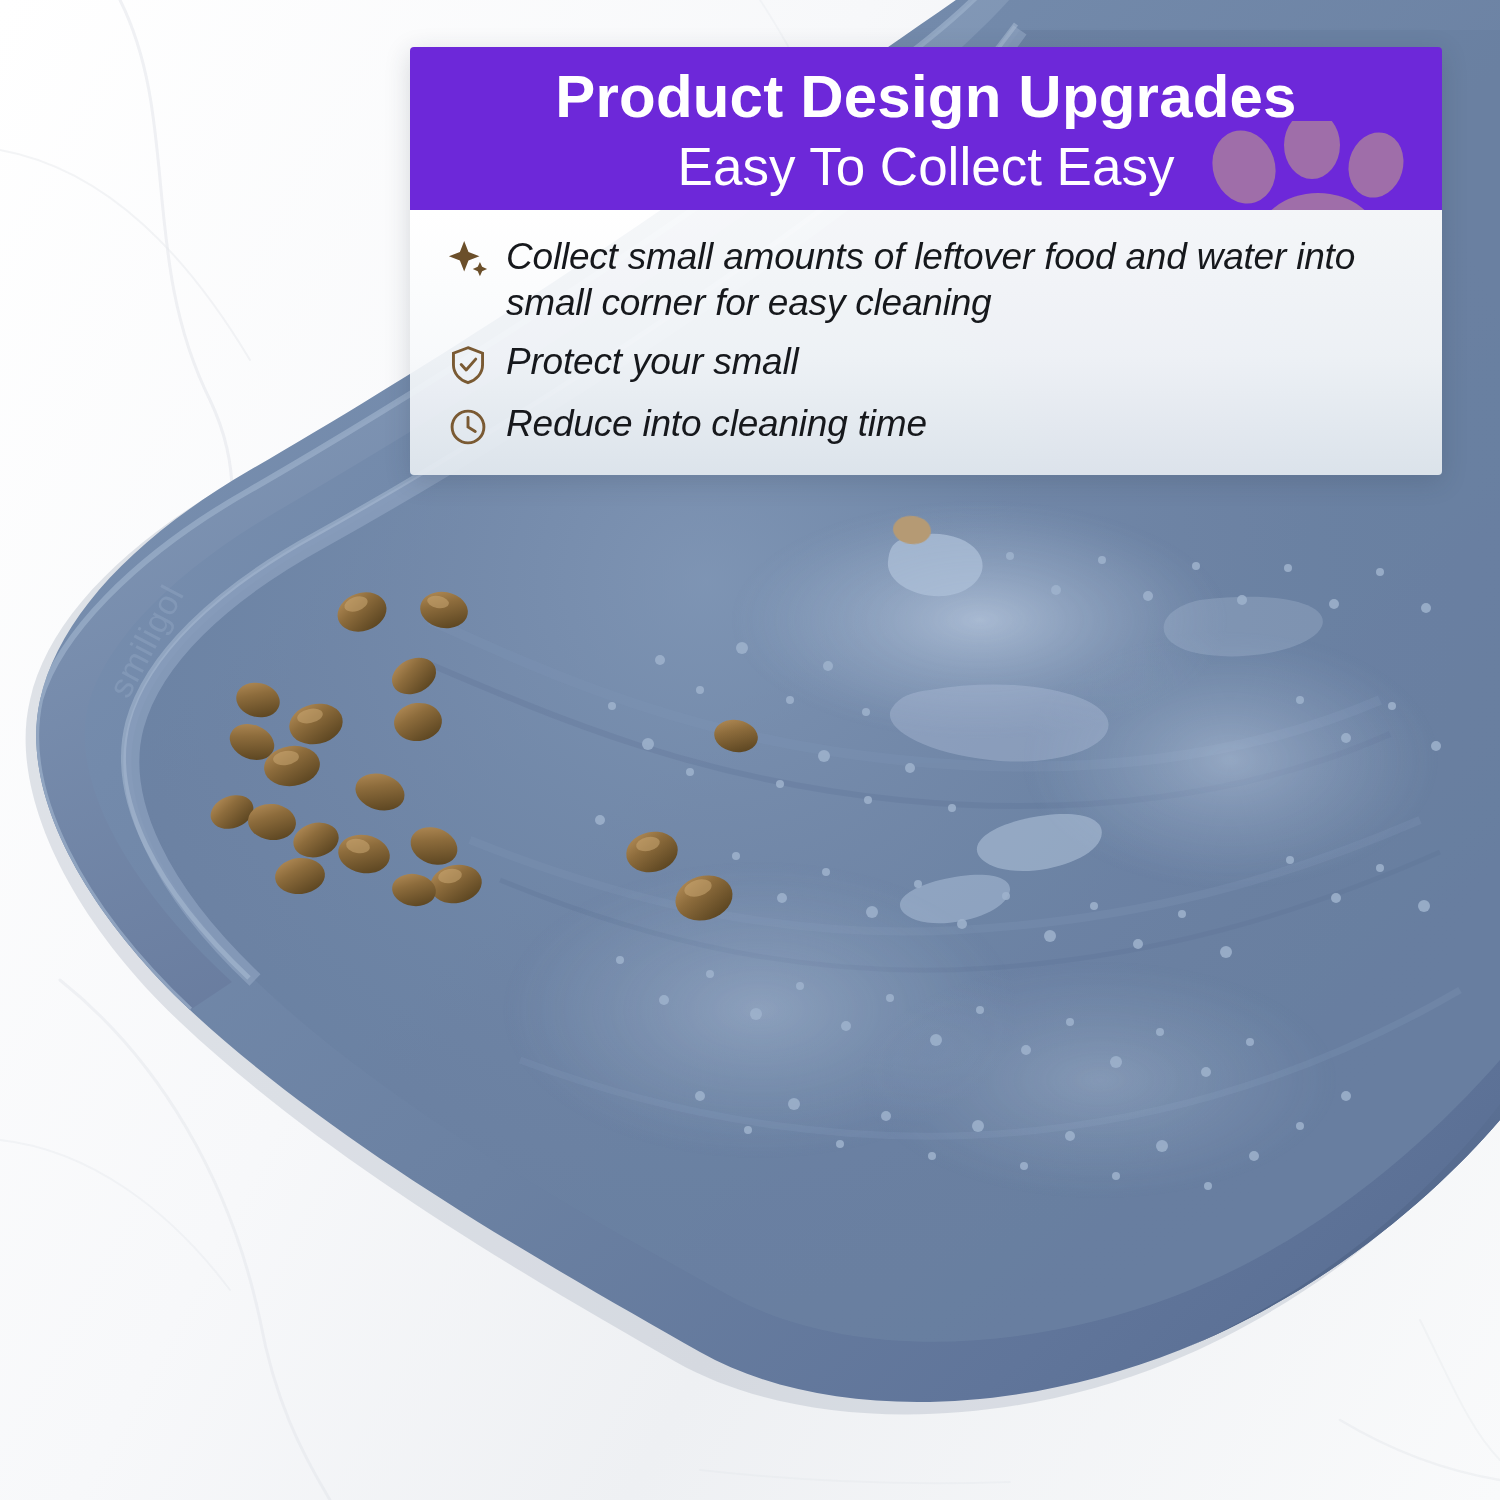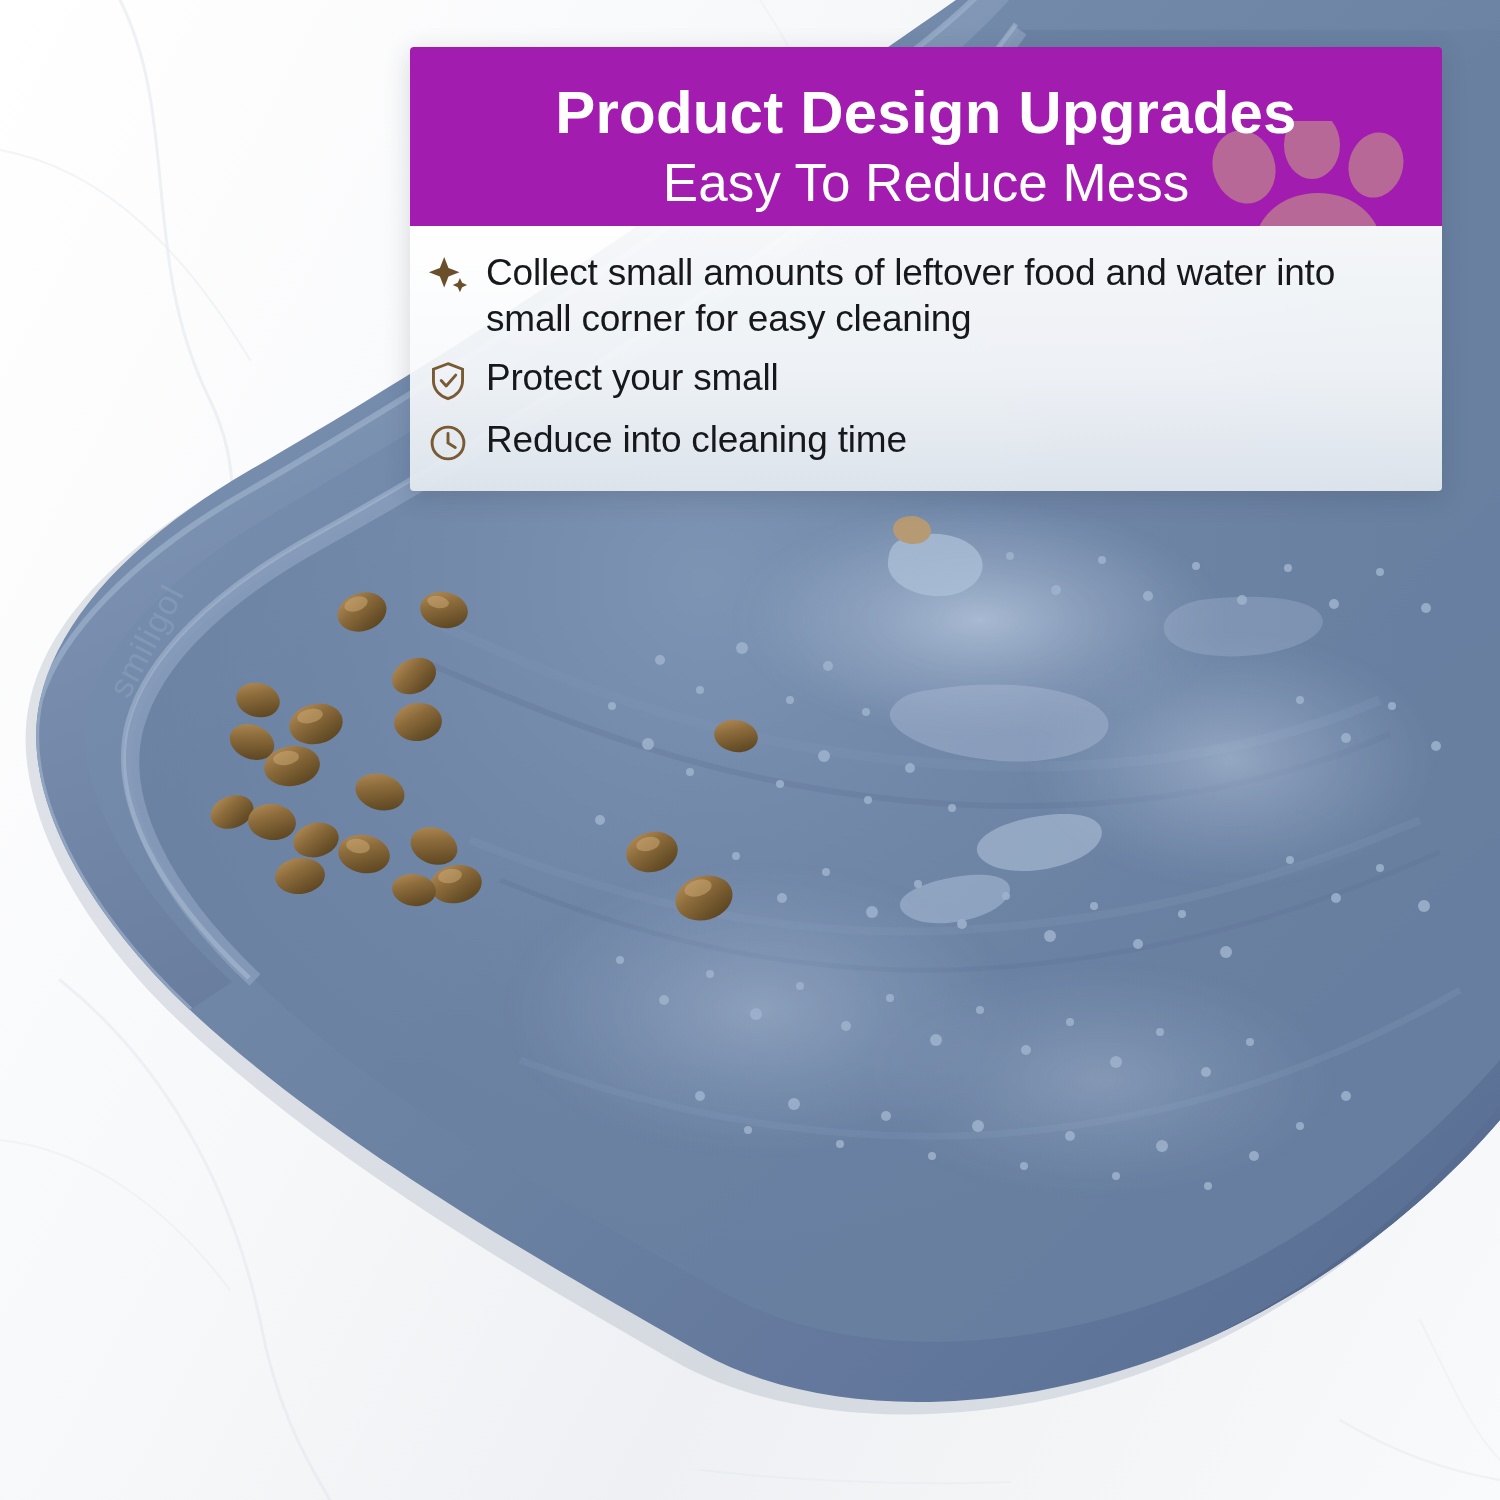--- a/index.html
+++ b/index.html
@@ -45,22 +45,22 @@
     position: absolute;
     left: 410px;
     top: 47px;
     width: 1032px;
     border-radius: 4px;
     overflow: hidden;
     box-shadow: 0 6px 26px rgba(40,50,65,.18);
   }
   .card-head {
     position: relative;
-    background: #a21caf;
-    padding: 34px 34px 14px 34px;
+    background: #6d28d9;
+    padding: 18px 34px 14px 34px;
     overflow: hidden;
   }
   .card-head .paw {
     position: absolute;
     right: 6px;
     top: 74px;
     width: 250px;
     height: 175px;
     opacity: .55;
     pointer-events: none;
@@ -81,21 +81,22 @@
     margin: 8px 0 0 0;
     color: #ffffff;
     font-size: 53px;
     line-height: 1.1;
     font-weight: normal;
     text-align: center;
     z-index: 2;
   }
   .card-body {
     background: linear-gradient(180deg, rgba(255,255,255,.93) 0%, rgba(247,249,251,.93) 55%, rgba(228,234,240,.93) 100%);
-    padding: 24px 30px 26px 16px;
+    padding: 24px 30px 26px 36px;
+    font-style: italic;
   }
   .bullet {
     display: flex;
     align-items: flex-start;
     gap: 16px;
     margin-bottom: 14px;
   }
   .bullet:last-child { margin-bottom: 0; }
   .bullet .ico {
     flex: 0 0 auto;
@@ -369,21 +370,21 @@
     <div class="card-head">
       <svg class="paw" viewBox="0 0 250 175">
         <g fill="#c8a882">
           <ellipse cx="58" cy="46" rx="31" ry="37" transform="rotate(-18 58 46)"></ellipse>
           <ellipse cx="126" cy="24" rx="28" ry="34"></ellipse>
           <ellipse cx="190" cy="44" rx="27" ry="33" transform="rotate(16 190 44)"></ellipse>
           <ellipse cx="132" cy="122" rx="62" ry="50"></ellipse>
         </g>
       </svg>
       <h1 class="title">Product Design Upgrades</h1>
-      <h2 class="subtitle">Easy To Reduce Mess</h2>
+      <h2 class="subtitle">Easy To Collect Easy</h2>
     </div>
     <div class="card-body">
 
       <div class="bullet b1">
         <span class="ico">
           <svg viewBox="0 0 44 44" width="42" height="42">
             <g fill="#6b4f2a">
               <path d="M18 2 L22.5 13.5 L34 18 L22.5 22.5 L18 34 L13.5 22.5 L2 18 L13.5 13.5 Z"></path>
               <path d="M34.5 24 L36.8 29.2 L42 31.5 L36.8 33.8 L34.5 39 L32.2 33.8 L27 31.5 L32.2 29.2 Z"></path>
             </g>

